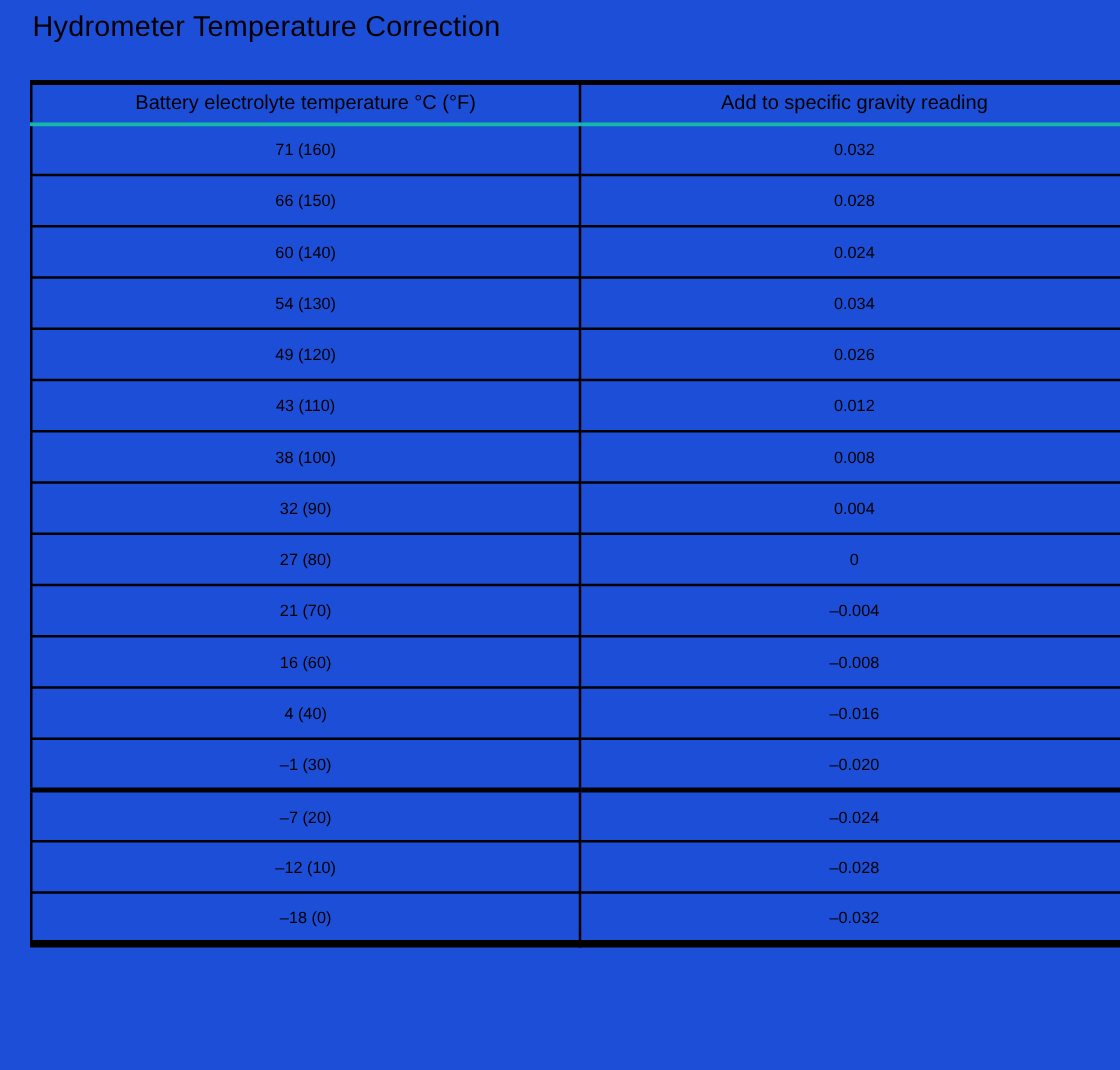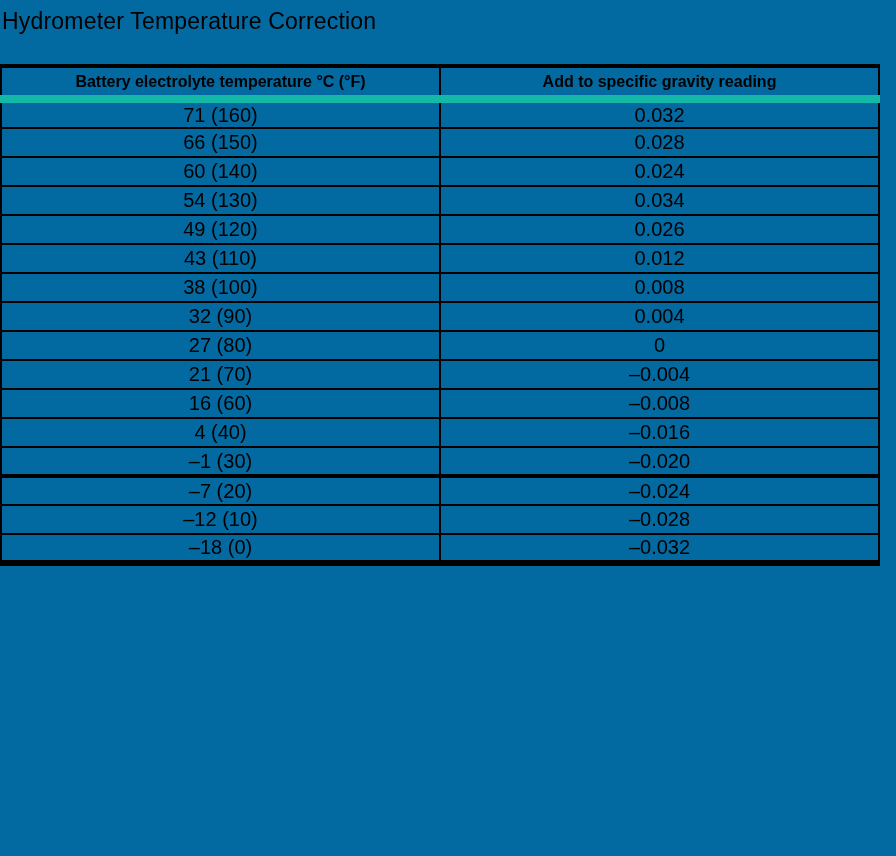--- a/index.html
+++ b/index.html
@@ -6,22 +6,22 @@
   html, body {
     margin: 0;
     padding: 0;
     background: #ffffff;
     color: #000000;
     font-family: "Liberation Sans", sans-serif;
   }
   .page {
     width: 896px;
     height: 856px;
-    padding: 6px 8px 8px 0;
-    background: #0369a1;
+    padding: 6px 8px 8px 24px;
+    background: #1d4ed8;
   }
   .title {
     font-size: 23px;
     font-weight: 400;
     margin: 2px 0 0 2px;
     letter-spacing: 0.2px;
   }
   table.correction-table {
     width: 880px;
     margin-top: 29px;
@@ -37,26 +37,26 @@
     border-left: 2px solid #000;
     border-right: 2px solid #000;
     border-bottom: 2px solid #000;
     text-align: center;
     vertical-align: middle;
     padding: 0 4px;
   }
   table.correction-table thead th {
     height: 33px;
     font-size: 16px;
-    font-weight: 700;
-    border-bottom: 8px solid #14b8a6;
+    font-weight: 400;
+    border-bottom: 3px solid #14b8a6;
   }
   table.correction-table tbody td {
-    height: 29px;
-    font-size: 20px;
+    height: 41px;
+    font-size: 13px;
     border-radius: 17px;
   }
   table.correction-table tbody tr.thick-bottom td {
     border-bottom-width: 4px;
     margin-top: 27px;
   }
   col.temp-col { width: 50%; }
   col.grav-col { width: 50%; }
 </style>
 </head>

